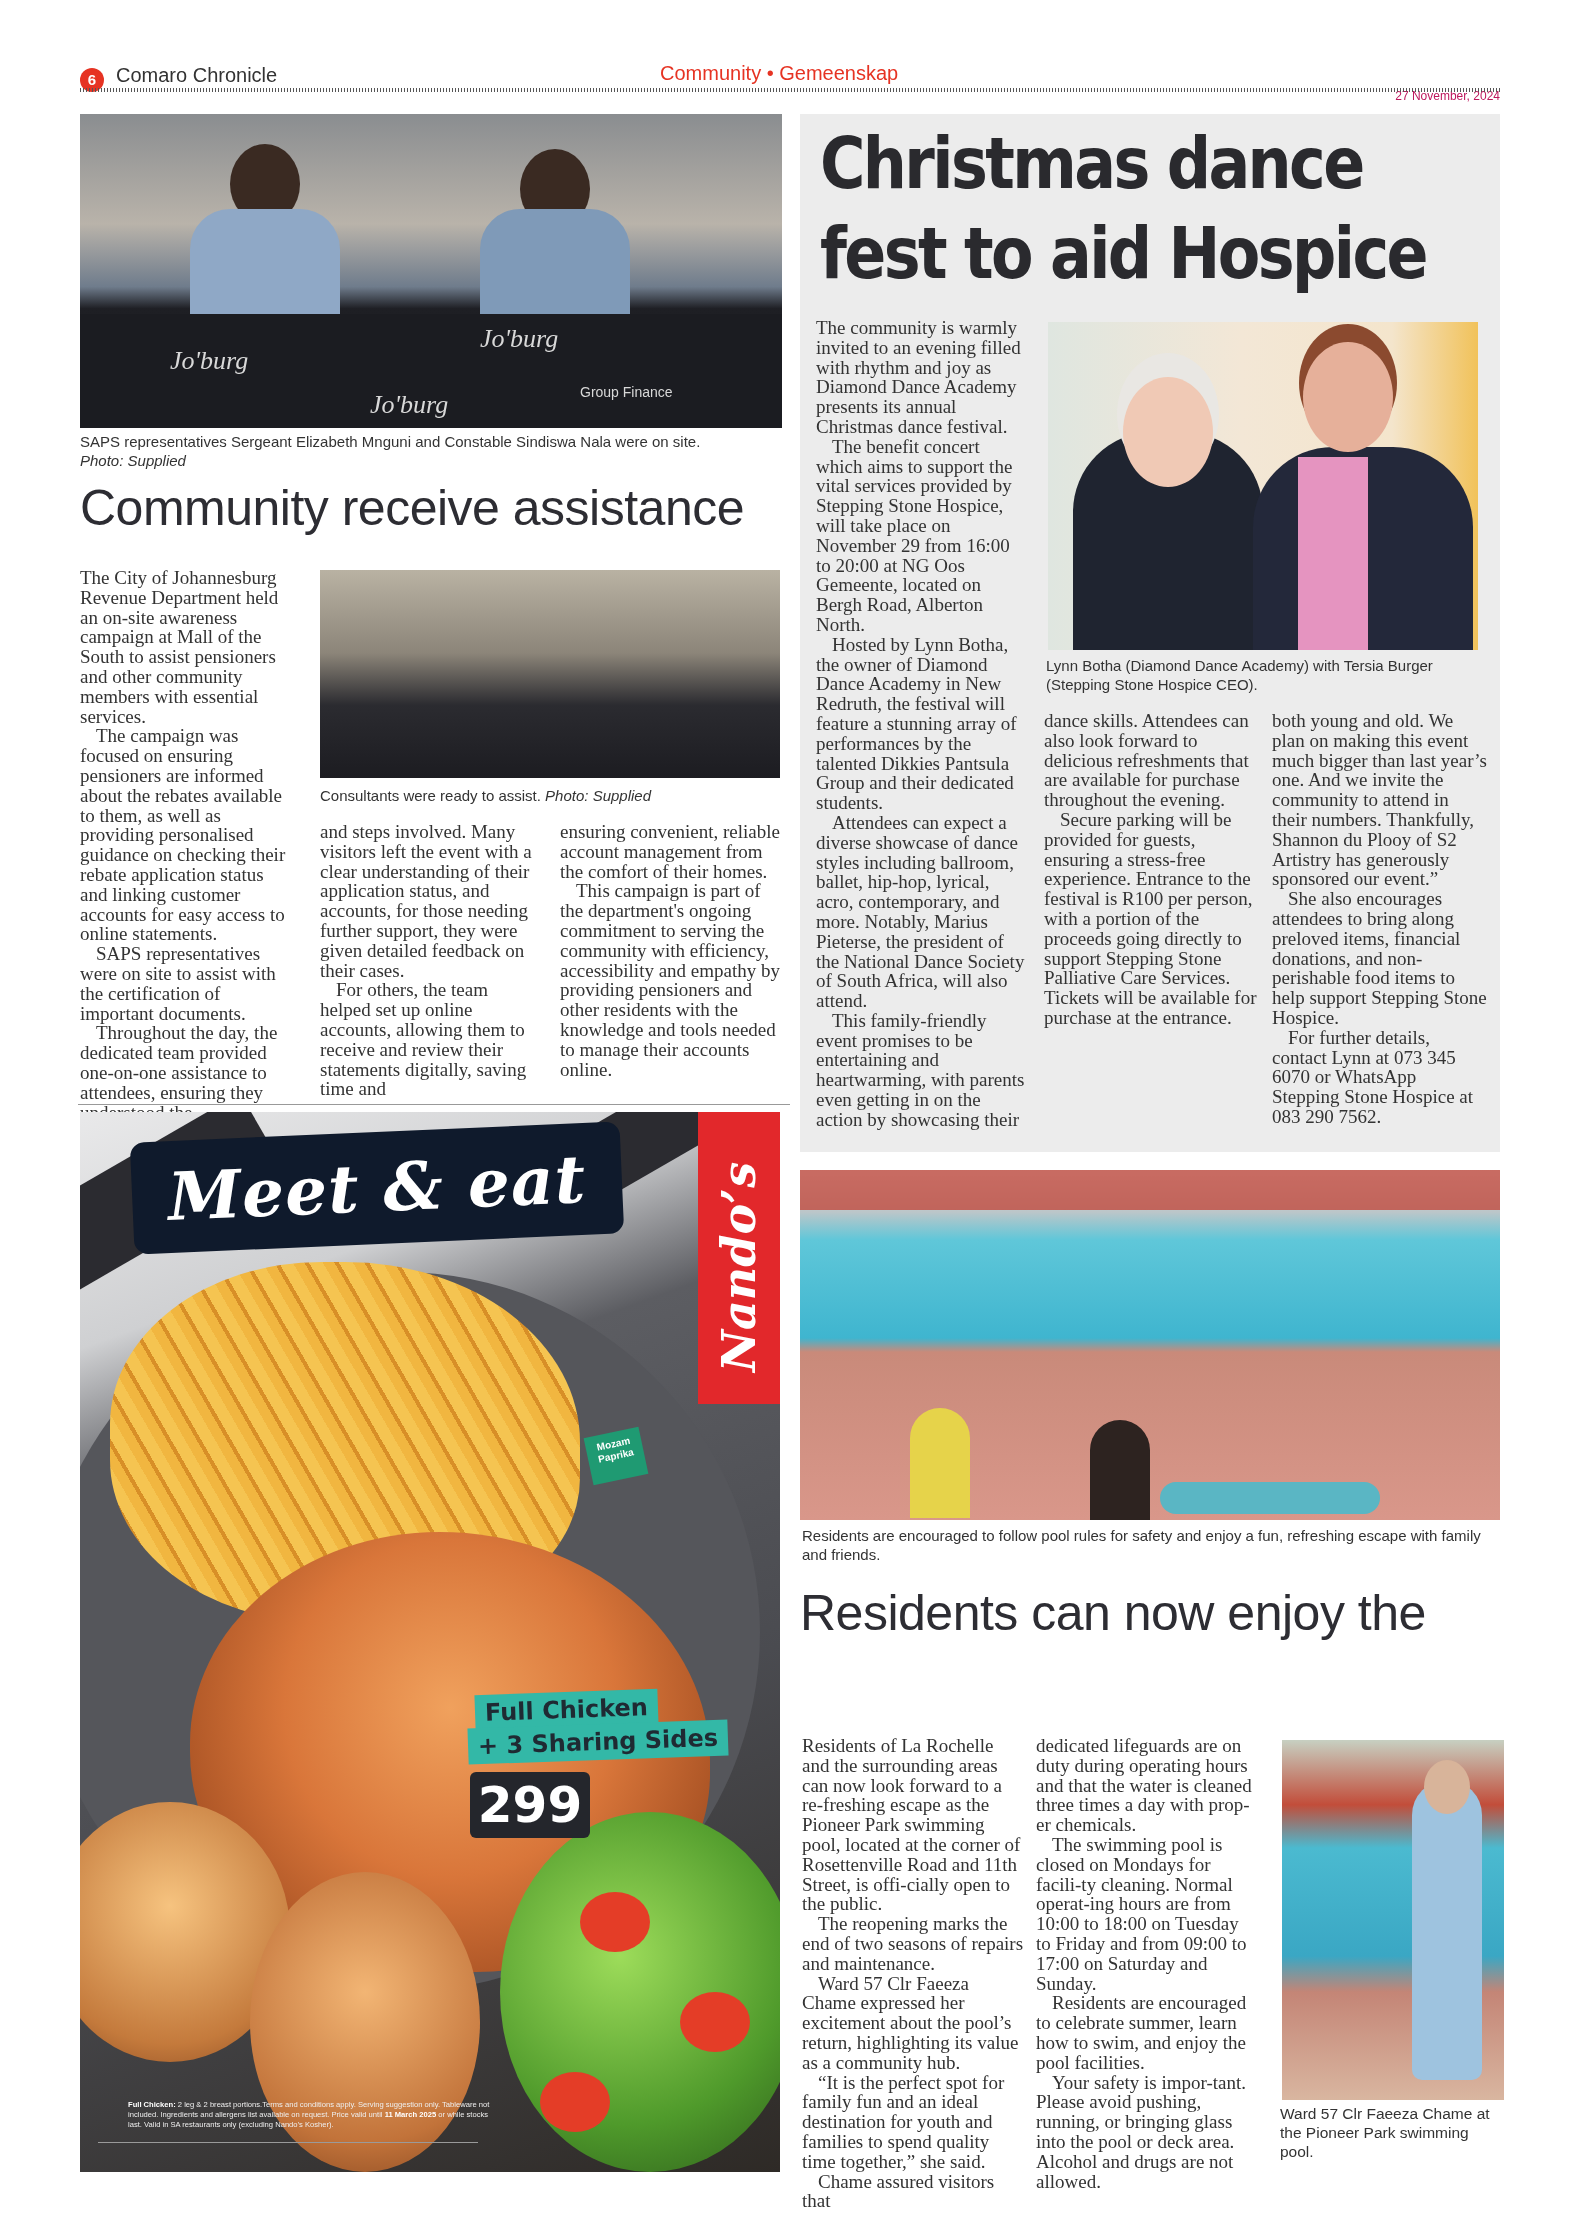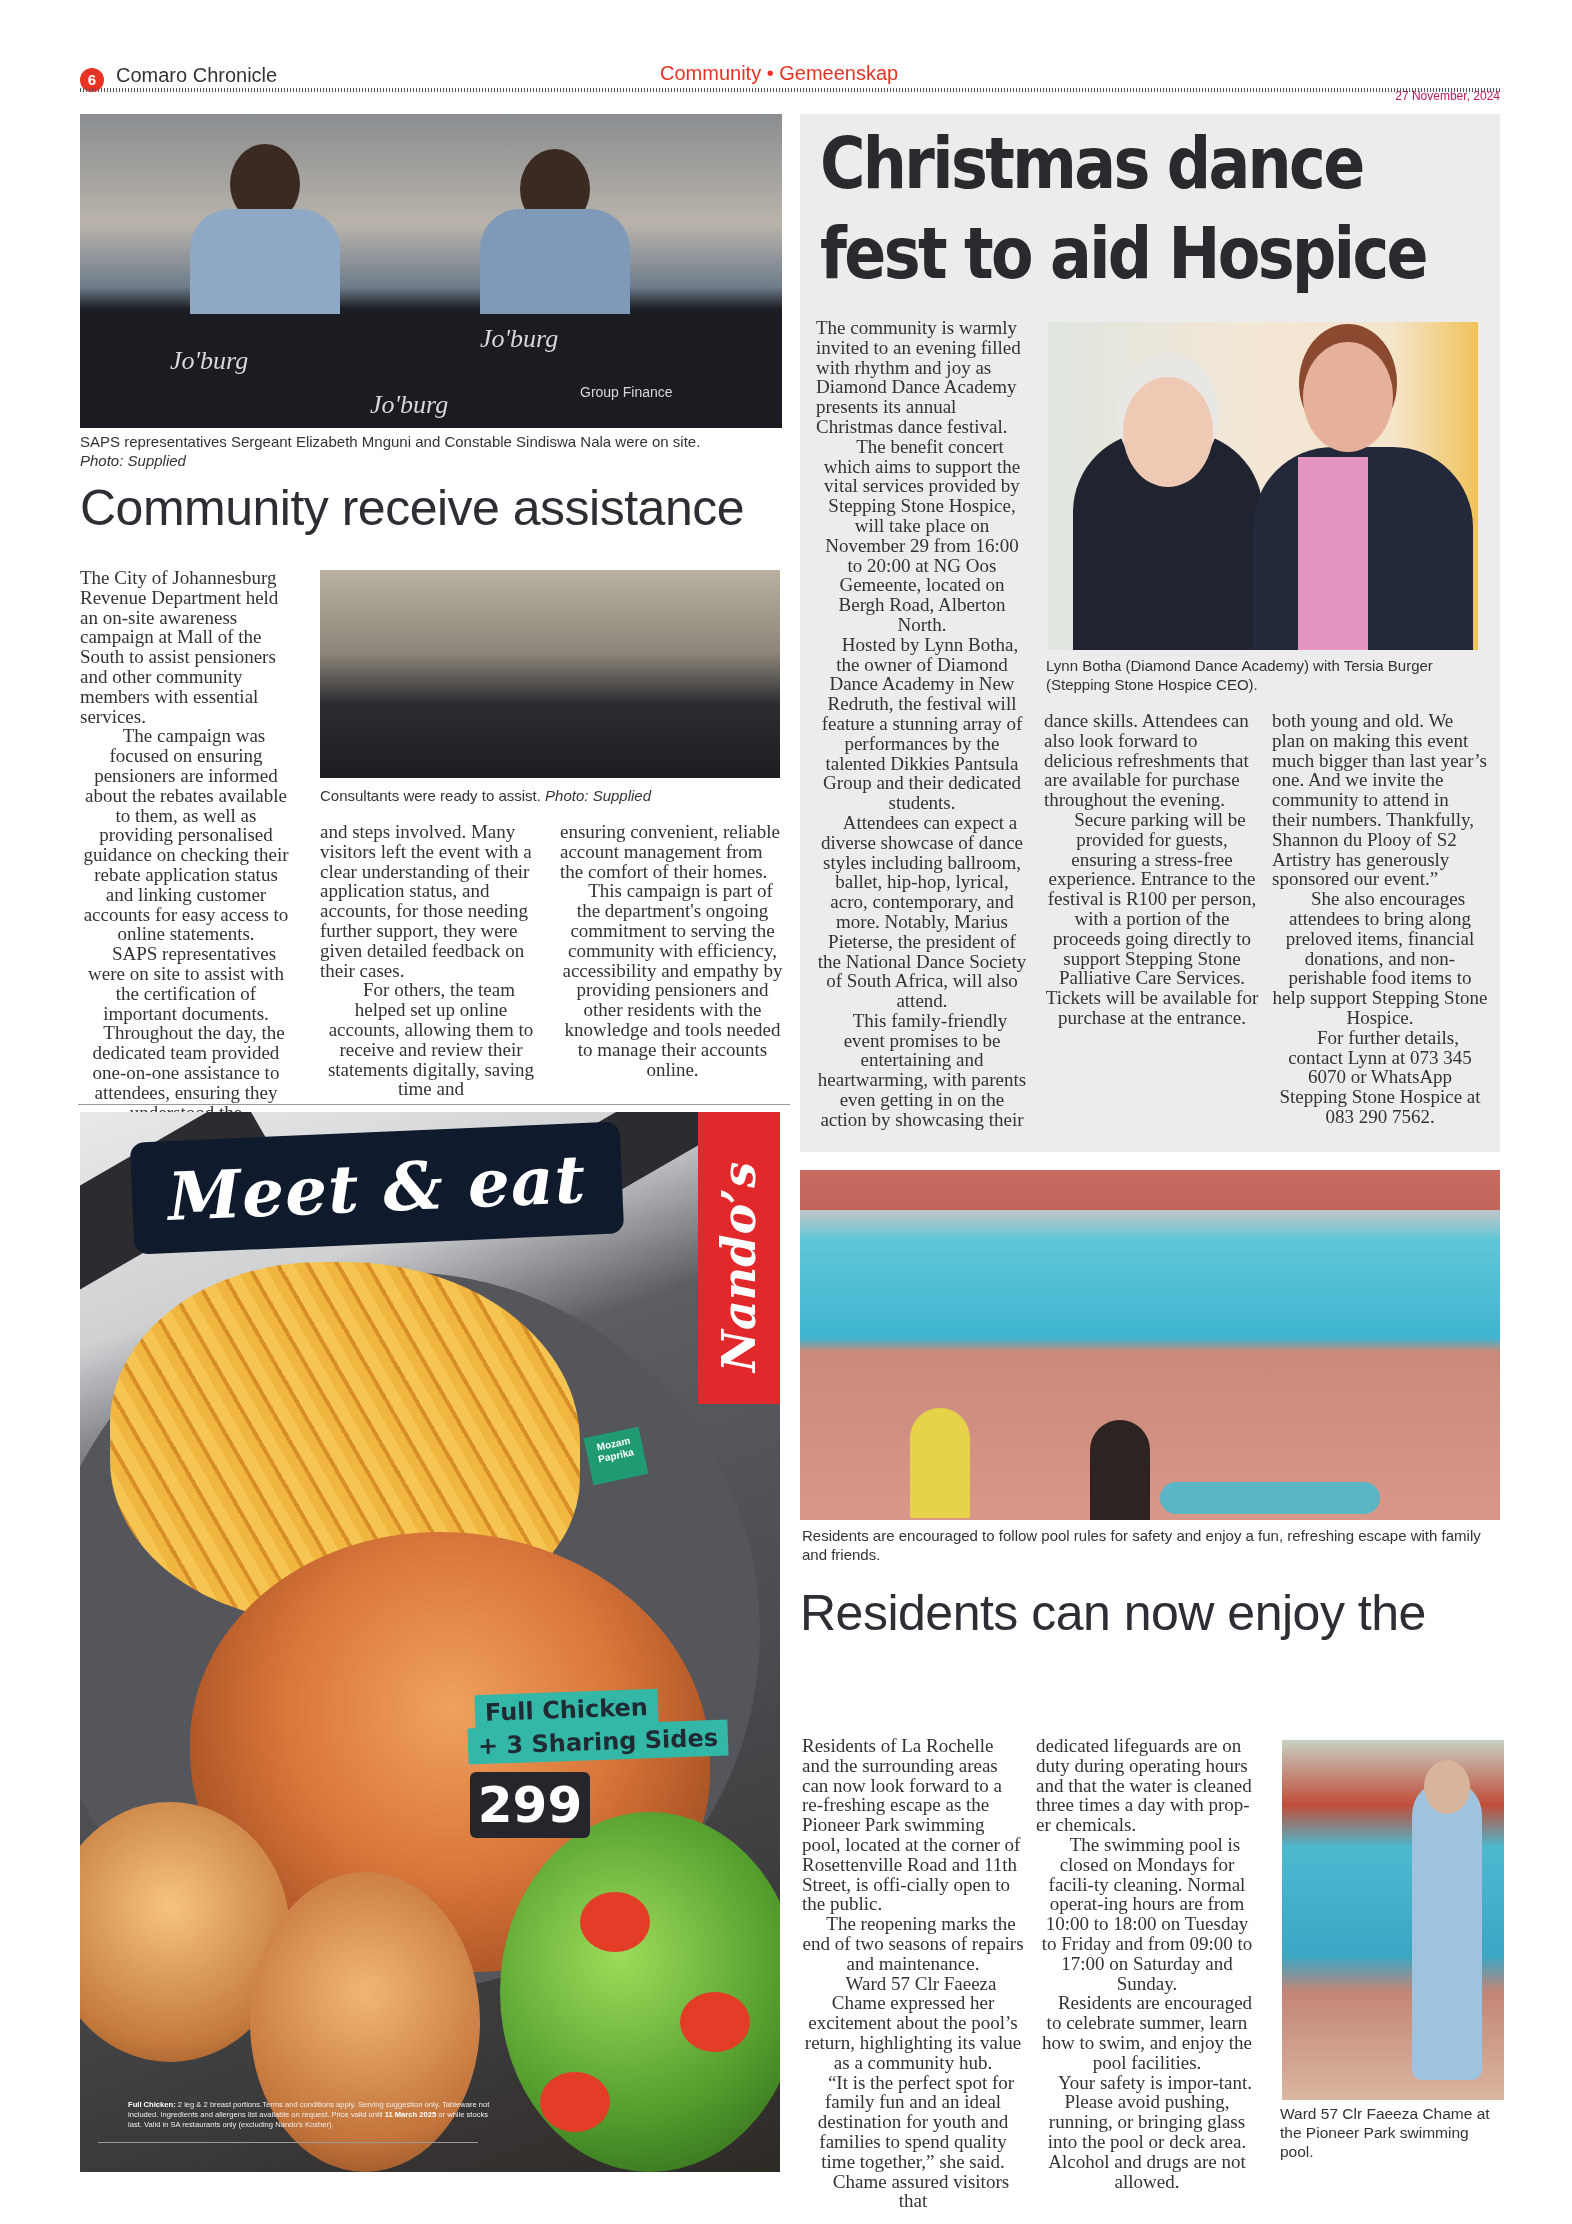--- a/index.html
+++ b/index.html
@@ -52,21 +52,21 @@
   .h-pension { left: 80px; top: 480px; font-size: 50px; line-height: 56px; }
   .h-pool { left: 800px; top: 1582px; font-size: 50px; line-height: 62px; width: 700px; }
 
   .xmas-panel { left: 800px; top: 114px; width: 700px; height: 1038px; background: #ececec; }
   .h-xmas { left: 820px; top: 118px; font-family: "DejaVu Sans", sans-serif; font-weight: bold; font-size: 72px;
     line-height: 90px; color: #2a2a2e; letter-spacing: -3px; transform: scaleX(0.86); transform-origin: left top; width: 780px; }
 
   
   .col { font-family: "Liberation Serif", serif; font-size: 19px; line-height: 19.8px; color: #333; }
   .col p { text-indent: 0; }
-  .col p + p { text-indent: 16px; text-align: center; }
+  .col p + p { text-indent: 16px; }
   .ad-topline { left: 78px; top: 1104px; width: 712px; height: 1px; background:#999; }
   .ad { left: 80px; top: 1112px; width: 700px; height: 1060px; overflow: hidden;
     background: linear-gradient(160deg, #e9e9ea 0%, #cfd0d2 18%, #5c5d62 30%, #4a4b50 60%, #2e2a26 100%); }
   .ad .stripe { position:absolute; background:#2b2b30; transform: rotate(-30deg); }
   .ad .plate { position:absolute; left:-40px; top:160px; width:720px; height:720px; border-radius:50%; background:#55565b; }
   .ad .fries { position:absolute; left:30px; top:150px; width:470px; height:360px; border-radius:45% 50% 40% 45%;
     background: repeating-linear-gradient(60deg, #f1b640 0 10px, #d88f27 10px 14px, #f5c451 14px 26px); }
   .ad .chicken { position:absolute; left:110px; top:420px; width:520px; height:440px; border-radius:48% 52% 45% 50%;
     background: radial-gradient(ellipse at 50% 40%, #f0a15d 0%, #d9763a 45%, #a44f22 80%, #6b3217 100%); }
   .ad .bread1 { position:absolute; left:-30px; top:690px; width:240px; height:260px; border-radius:50%; background: radial-gradient(circle at 50% 40%, #f6c37f, #c47a3c 70%, #8a4a22); }

